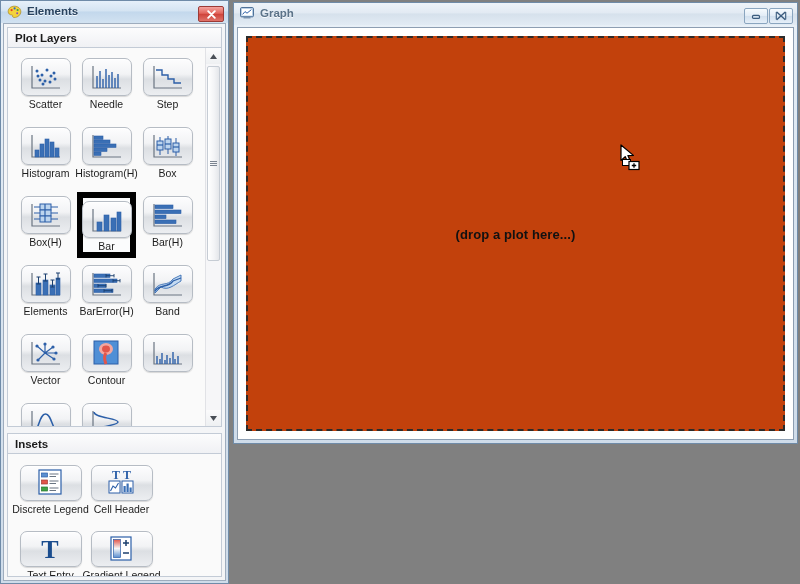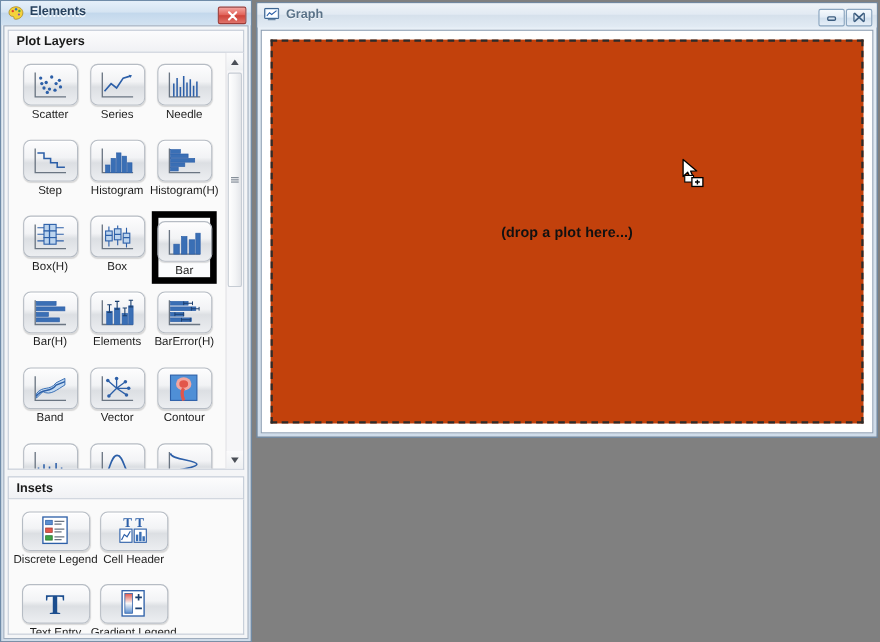--- a/index.html
+++ b/index.html
@@ -116,21 +116,21 @@
     position:absolute;left:1px;width:13px;
     border:1px solid #c6ccd4;border-radius:2px;
     background:linear-gradient(to right,#ffffff 0%,#f3f4f6 55%,#e4e6ea 100%);
     display:flex;align-items:center;justify-content:center;
     box-sizing:border-box;
   }
   .grip{width:7px;}
   .grip div{height:1px;background:#7b8490;margin:1px 0;}
 
   
-  #graph-window{left:233px;top:2px;width:565px;height:396px;}
+  #graph-window{left:233px;top:2px;width:565px;height:442px;}
   .graph-body{
     position:absolute;left:3px;right:3px;top:24px;bottom:3px;
     background:#ffffff;border:1px solid #8d9eb2;box-sizing:border-box;
     padding:8px;
   }
   .drop-zone{
     width:100%;height:100%;box-sizing:border-box;
     border:2px dashed #2b2b2b;
     position:relative;background:#c2410c;
   }
@@ -193,30 +193,20 @@
                 <circle cx="27" cy="17" r="1.5" fill="#2c5fa8"></circle>
                 <circle cx="15" cy="22" r="1.5" fill="#2c5fa8"></circle>
               </svg>
             </div>
             <div class="tile-label">Scatter</div>
           </div>
           <div class="tile">
             <div class="tile-btn">
               <svg width="36" height="30" viewBox="0 0 36 30">
                 <path d="M4 4 L4 26 L32 26" stroke="#6a7582" stroke-width="1.2" fill="none"></path>
-                <path d="M6 21 L12 14 L17 18 L23 9 L30 7" stroke="#2c5fa8" stroke-width="1.5" fill="none"></path>
-                <path d="M28 6 L31 6.5 L29.5 9 Z" fill="#2c5fa8"></path>
-              </svg>
-            </div>
-            <div class="tile-label">Series</div>
-          </div>
-          <div class="tile">
-            <div class="tile-btn">
-              <svg width="36" height="30" viewBox="0 0 36 30">
-                <path d="M4 4 L4 26 L32 26" stroke="#6a7582" stroke-width="1.2" fill="none"></path>
                 <line x1="8" y1="14" x2="8" y2="26" stroke="#2c5fa8" stroke-width="1.4"></line>
                 <line x1="11" y1="9" x2="11" y2="26" stroke="#2c5fa8" stroke-width="1.4"></line>
                 <line x1="14" y1="17" x2="14" y2="26" stroke="#2c5fa8" stroke-width="1.4"></line>
                 <line x1="17" y1="7" x2="17" y2="26" stroke="#2c5fa8" stroke-width="1.4"></line>
                 <line x1="20" y1="13" x2="20" y2="26" stroke="#2c5fa8" stroke-width="1.4"></line>
                 <line x1="23" y1="10" x2="23" y2="26" stroke="#2c5fa8" stroke-width="1.4"></line>
                 <line x1="26" y1="16" x2="26" y2="26" stroke="#2c5fa8" stroke-width="1.4"></line>
                 <line x1="29" y1="12" x2="29" y2="26" stroke="#2c5fa8" stroke-width="1.4"></line>
               </svg>
             </div>
@@ -249,54 +239,54 @@
               <svg width="36" height="30" viewBox="0 0 36 30">
                 <path d="M4 4 L4 26 L32 26" stroke="#6a7582" stroke-width="1.2" fill="none"></path>
                 <rect x="5" y="5" width="9" height="3.4" fill="#3a6fb5" stroke="#2c5fa8" stroke-width=".6"></rect>
                 <rect x="5" y="9" width="16" height="3.4" fill="#3a6fb5" stroke="#2c5fa8" stroke-width=".6"></rect>
                 <rect x="5" y="13" width="22" height="3.4" fill="#3a6fb5" stroke="#2c5fa8" stroke-width=".6"></rect>
                 <rect x="5" y="17" width="13" height="3.4" fill="#3a6fb5" stroke="#2c5fa8" stroke-width=".6"></rect>
                 <rect x="5" y="21" width="7" height="3.4" fill="#3a6fb5" stroke="#2c5fa8" stroke-width=".6"></rect>
               </svg>
             </div>
             <div class="tile-label">Histogram(H)</div>
+          </div>
+          <div class="tile">
+            <div class="tile-btn">
+              <svg width="36" height="30" viewBox="0 0 36 30">
+                <path d="M4 4 L4 26 L32 26" stroke="#6a7582" stroke-width="1.2" fill="none"></path>
+                <line x1="10" y1="6" x2="10" y2="24" stroke="#2c5fa8" stroke-width="1"></line>
+                <rect x="7" y="10" width="6" height="9" fill="#bcd4ee" stroke="#2c5fa8" stroke-width="1"></rect>
+                <line x1="7" y1="14" x2="13" y2="14" stroke="#2c5fa8" stroke-width="1.2"></line>
+                <line x1="18" y1="5" x2="18" y2="23" stroke="#2c5fa8" stroke-width="1"></line>
+                <rect x="15" y="8" width="6" height="10" fill="#bcd4ee" stroke="#2c5fa8" stroke-width="1"></rect>
+                <line x1="15" y1="13" x2="21" y2="13" stroke="#2c5fa8" stroke-width="1.2"></line>
+                <line x1="26" y1="7" x2="26" y2="25" stroke="#2c5fa8" stroke-width="1"></line>
+                <rect x="23" y="12" width="6" height="9" fill="#bcd4ee" stroke="#2c5fa8" stroke-width="1"></rect>
+                <line x1="23" y1="16" x2="29" y2="16" stroke="#2c5fa8" stroke-width="1.2"></line>
+              </svg>
+            </div>
+            <div class="tile-label">Box</div>
           </div>
           <div class="tile">
             <div class="tile-btn">
               <svg width="36" height="30" viewBox="0 0 36 30">
                 <path d="M4 4 L4 26 L32 26" stroke="#6a7582" stroke-width="1.2" fill="none"></path>
                 <line x1="6" y1="7" x2="30" y2="7" stroke="#2c5fa8" stroke-width="1"></line>
                 <rect x="12" y="4" width="11" height="6" fill="#bcd4ee" stroke="#2c5fa8" stroke-width="1"></rect>
                 <line x1="17" y1="4" x2="17" y2="10" stroke="#2c5fa8" stroke-width="1.2"></line>
                 <line x1="6" y1="13" x2="30" y2="13" stroke="#2c5fa8" stroke-width="1"></line>
                 <rect x="12" y="10" width="11" height="6" fill="#bcd4ee" stroke="#2c5fa8" stroke-width="1"></rect>
                 <line x1="17" y1="10" x2="17" y2="16" stroke="#2c5fa8" stroke-width="1.2"></line>
                 <line x1="6" y1="19" x2="30" y2="19" stroke="#2c5fa8" stroke-width="1"></line>
                 <rect x="12" y="16" width="11" height="6" fill="#bcd4ee" stroke="#2c5fa8" stroke-width="1"></rect>
                 <line x1="17" y1="16" x2="17" y2="22" stroke="#2c5fa8" stroke-width="1.2"></line>
               </svg>
             </div>
             <div class="tile-label">Box(H)</div>
-          </div>
-          <div class="tile">
-            <div class="tile-btn">
-              <svg width="36" height="30" viewBox="0 0 36 30">
-                <path d="M4 4 L4 26 L32 26" stroke="#6a7582" stroke-width="1.2" fill="none"></path>
-                <line x1="10" y1="6" x2="10" y2="24" stroke="#2c5fa8" stroke-width="1"></line>
-                <rect x="7" y="10" width="6" height="9" fill="#bcd4ee" stroke="#2c5fa8" stroke-width="1"></rect>
-                <line x1="7" y1="14" x2="13" y2="14" stroke="#2c5fa8" stroke-width="1.2"></line>
-                <line x1="18" y1="5" x2="18" y2="23" stroke="#2c5fa8" stroke-width="1"></line>
-                <rect x="15" y="8" width="6" height="10" fill="#bcd4ee" stroke="#2c5fa8" stroke-width="1"></rect>
-                <line x1="15" y1="13" x2="21" y2="13" stroke="#2c5fa8" stroke-width="1.2"></line>
-                <line x1="26" y1="7" x2="26" y2="25" stroke="#2c5fa8" stroke-width="1"></line>
-                <rect x="23" y="12" width="6" height="9" fill="#bcd4ee" stroke="#2c5fa8" stroke-width="1"></rect>
-                <line x1="23" y1="16" x2="29" y2="16" stroke="#2c5fa8" stroke-width="1.2"></line>
-              </svg>
-            </div>
-            <div class="tile-label">Box</div>
           </div>
           <div class="tile selected">
             <div class="tile-btn">
               <svg width="36" height="30" viewBox="0 0 36 30">
                 <path d="M4 4 L4 26 L32 26" stroke="#6a7582" stroke-width="1.2" fill="none"></path>
                 <rect x="8" y="17" width="5" height="9" fill="#3a6fb5" stroke="#2c5fa8" stroke-width=".6"></rect>
                 <rect x="15" y="10" width="5" height="16" fill="#3a6fb5" stroke="#2c5fa8" stroke-width=".6"></rect>
                 <rect x="22" y="13" width="5" height="13" fill="#3a6fb5" stroke="#2c5fa8" stroke-width=".6"></rect>
                 <rect x="28" y="7" width="4" height="19" fill="#3a6fb5" stroke="#2c5fa8" stroke-width=".6"></rect>
               </svg>

